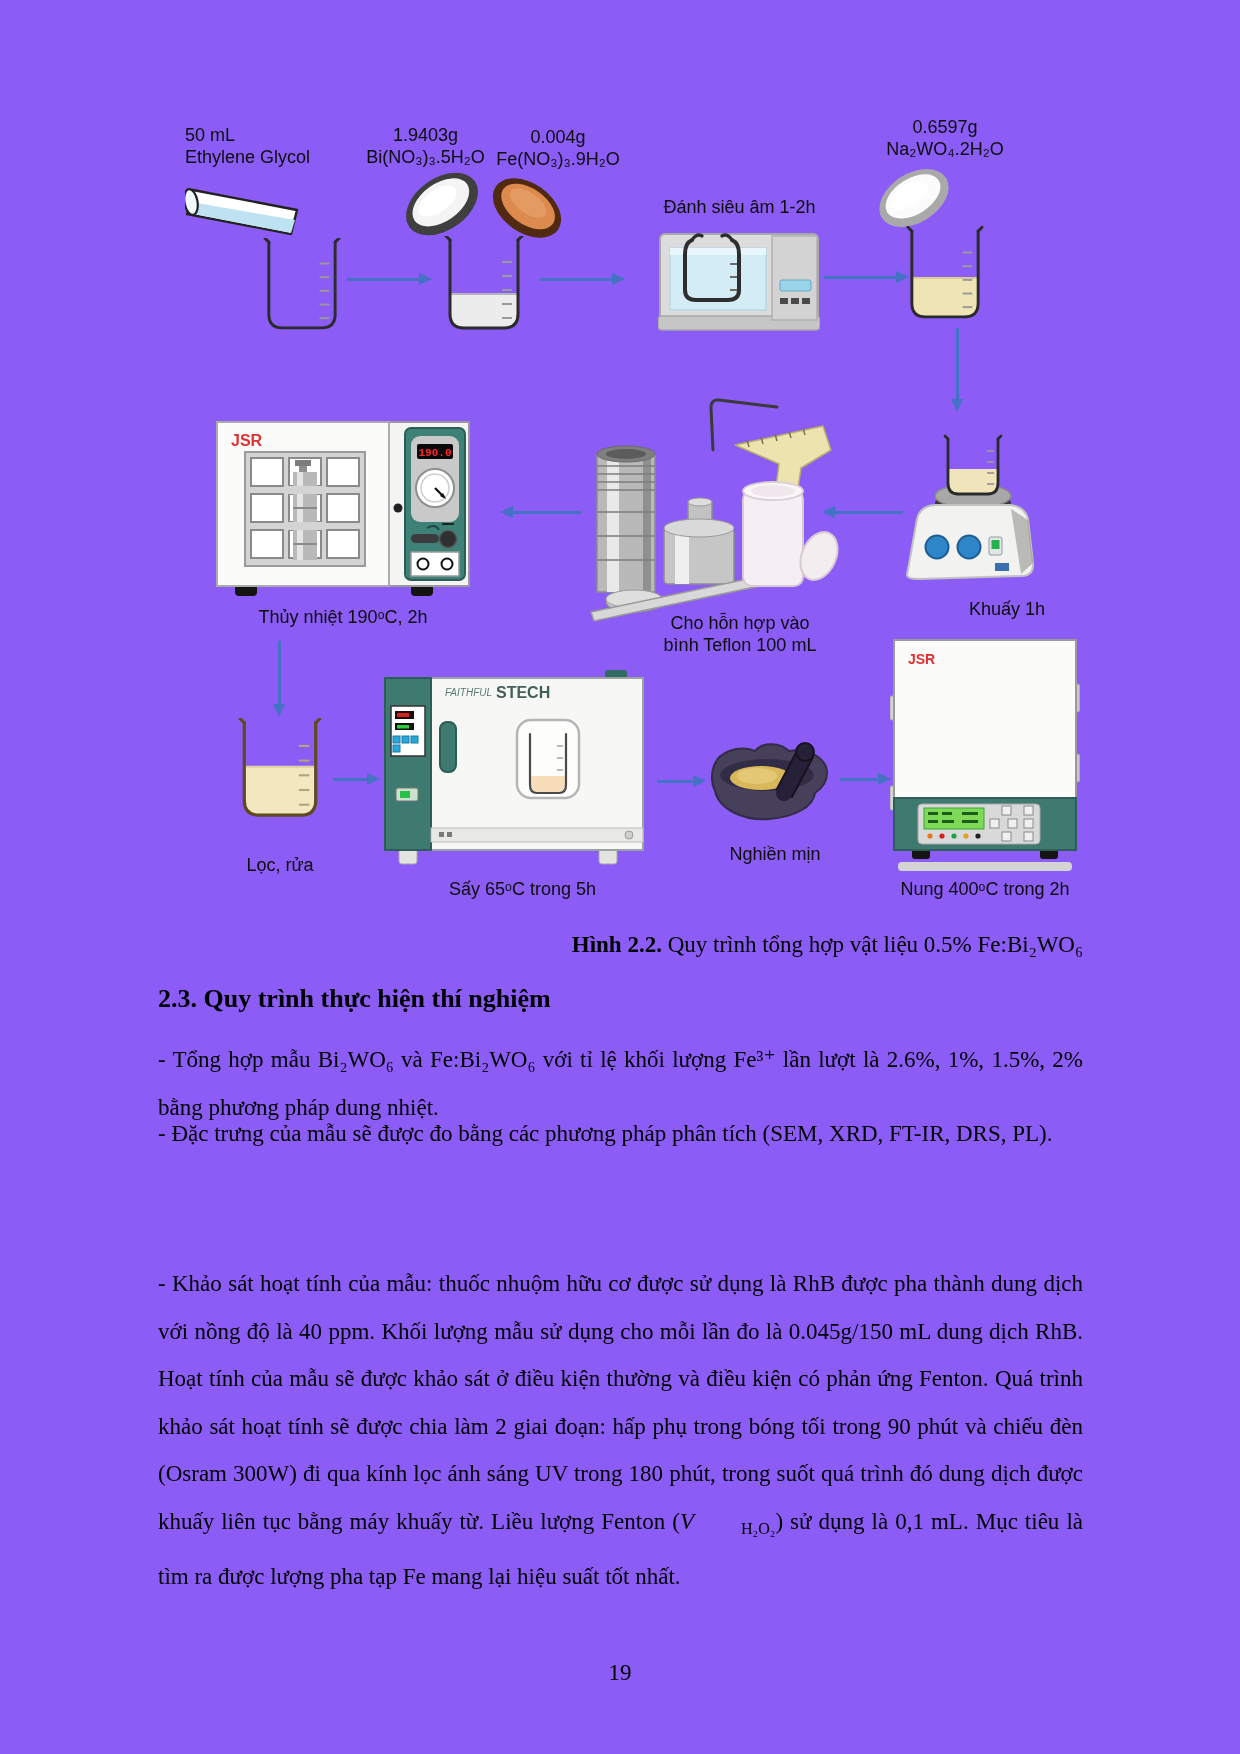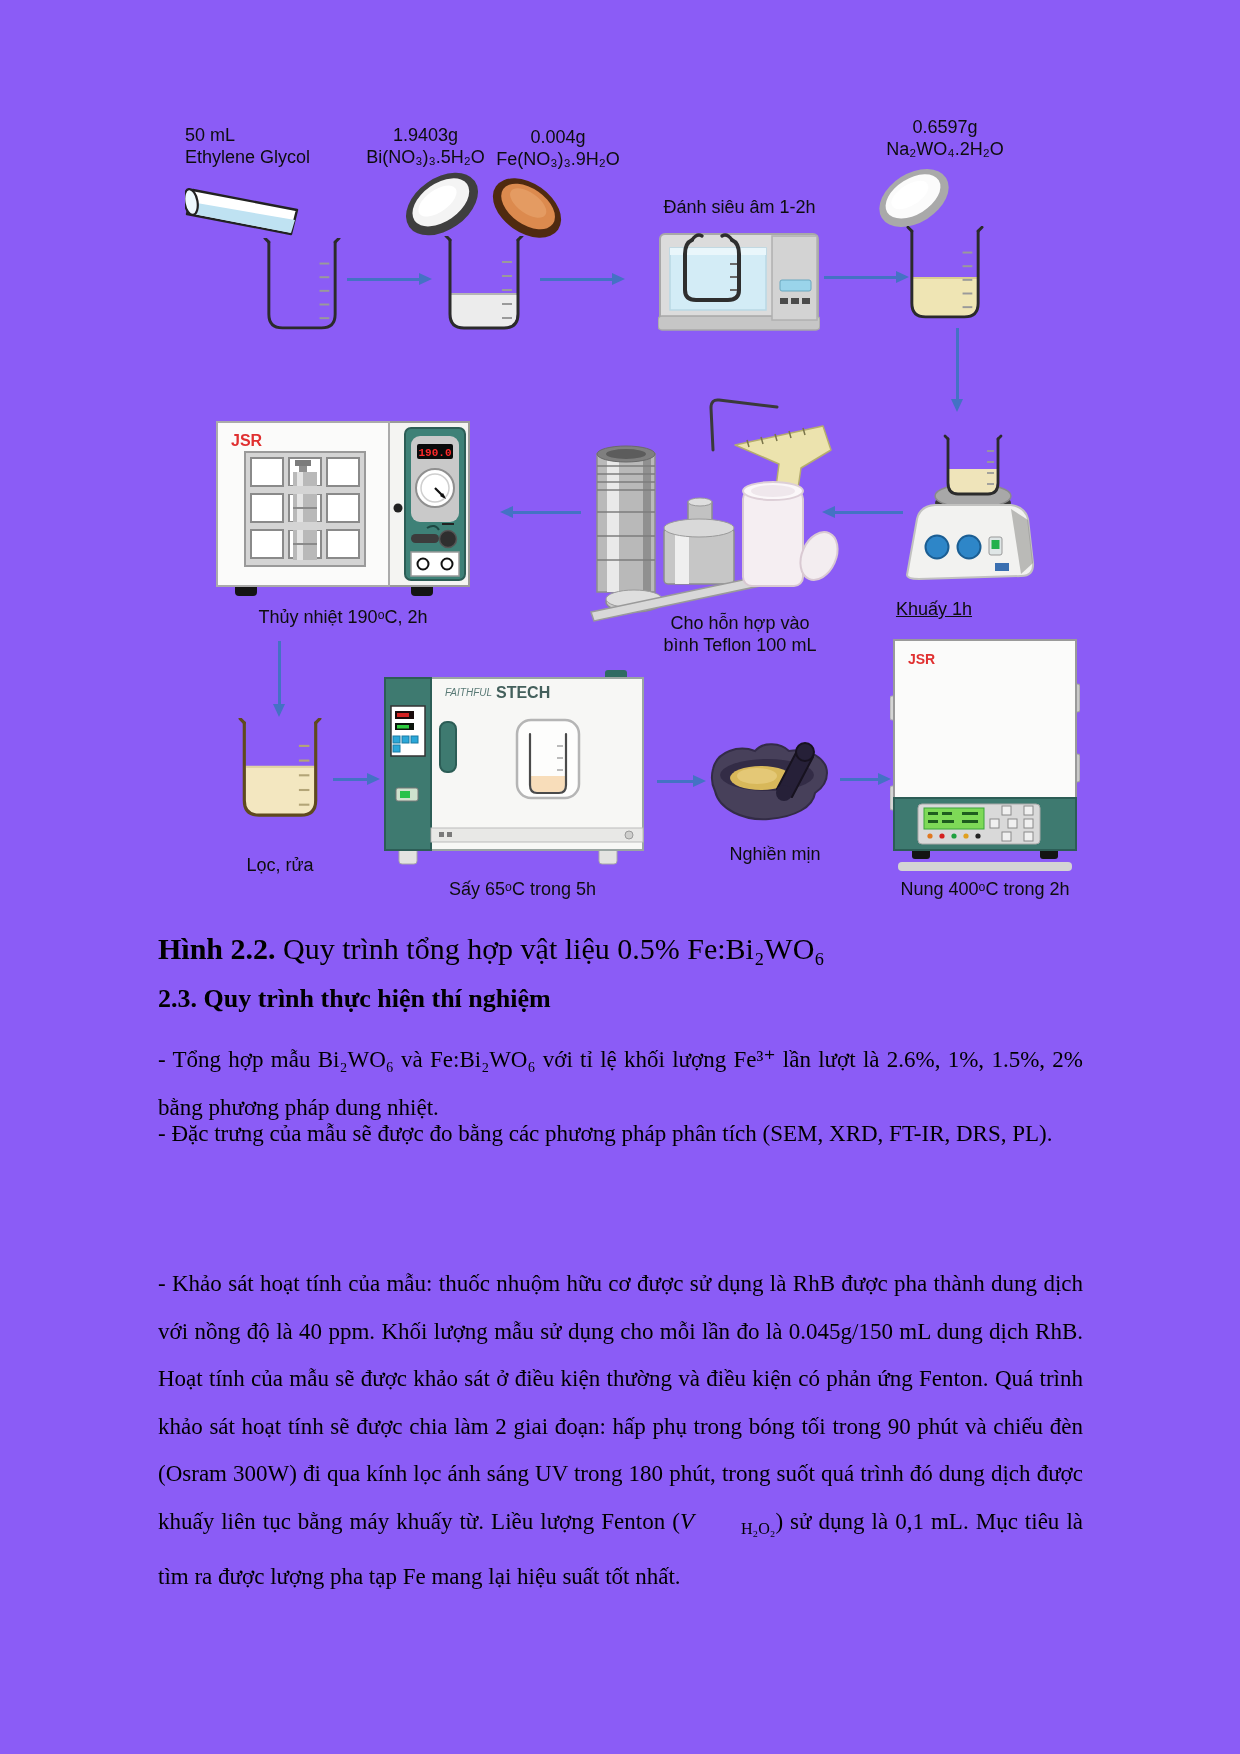--- a/index.html
+++ b/index.html
@@ -14,21 +14,21 @@
   
   .ar{position:absolute;height:0;border-top:3.4px solid #4472C4;}
   .ar.right::after{content:"";position:absolute;right:-13px;top:-8.4px;width:0;height:0;
        border-left:13px solid #4472C4;border-top:6.8px solid transparent;border-bottom:6.8px solid transparent;}
   .ar.left::before{content:"";position:absolute;left:-13px;top:-8.4px;width:0;height:0;
        border-right:13px solid #4472C4;border-top:6.8px solid transparent;border-bottom:6.8px solid transparent;}
   .ard{position:absolute;width:0;border-left:3.4px solid #4472C4;}
   .ard::after{content:"";position:absolute;left:-8.4px;bottom:-12px;width:0;height:0;
        border-top:13px solid #4472C4;border-left:6.8px solid transparent;border-right:6.8px solid transparent;}
   
-  .caption{position:absolute;left:158px;top:932px;width:925px;text-align:left;font-size:30px;}
+  .caption{position:absolute;left:158px;top:932px;width:925px;text-align:right;font-size:23px;}
   .caption b{font-weight:bold;}
   .heading{position:absolute;left:158px;top:984px;width:925px;font-size:26px;font-weight:bold;}
   .para{position:absolute;left:158px;width:925px;font-size:23px;line-height:47.5px;text-align:justify;}
   .para i{font-style:italic;}
   .para sub{font-size:70%;margin-left:47px;}
   .pagenum{position:absolute;left:0;top:1660px;width:1240px;text-align:center;font-size:23px;}
 </style>
 </head>
 <body>
 
@@ -270,21 +270,21 @@
       <path d="M53,14 L53,58 Q53,69 63,69 L93,69 Q103,69 103,58 L103,14" fill="none" stroke="#2b2b2b" stroke-width="2.8" stroke-linecap="round"></path>
       <path d="M53,14 L50,11 M103,14 L106,11" stroke="#2b2b2b" stroke-width="2.8" stroke-linecap="round"></path>
       <g stroke="#9a9a9a" stroke-width="1.8">
             <line x1="92" y1="26" x2="99" y2="26"></line>
             <line x1="92" y1="37" x2="99" y2="37"></line>
             <line x1="92" y1="48" x2="99" y2="48"></line>
             <line x1="92" y1="59" x2="99" y2="59"></line>
           </g>
     </g>
   </svg>
-  <div class="dlab" style="left:869px;top:598px;width:130px;text-decoration:underline;">Khuấy 1h</div>
+  <div class="dlab" style="left:942px;top:598px;width:130px;">Khuấy 1h</div>
 
   <div class="ard" style="left:278px;top:641px;height:64px;"></div>
 
   <svg class="abs" style="left:238px;top:718px;" width="84" height="102" viewBox="0 0 80 96">
     <path d="M7,46 L73,46 L73,78 Q73,91 60,91 L20,91 Q7,91 7,78 Z" fill="#f3e7c0"></path>
     <line x1="7" y1="46" x2="73" y2="46" stroke="#e0d3a4" stroke-width="2"></line>
     <path d="M6,4 L6,78 Q6,92 20,92 L60,92 Q74,92 74,78 L74,4" fill="none" stroke="#5f4a1e" stroke-width="3" stroke-linecap="round"></path>
     <path d="M6,4 L2,0 M74,4 L78,0" stroke="#5f4a1e" stroke-width="3" stroke-linecap="round"></path>
     <g stroke="#b3a577" stroke-width="2">
           <line x1="58" y1="26" x2="68" y2="26"></line>
@@ -399,13 +399,14 @@
   </div>
 
   <div class="heading">2.3. Quy trình thực hiện thí nghiệm</div>
 
   <p class="para" style="top:1036px;margin:0;">- Tổng hợp mẫu Bi₂WO₆ và Fe:Bi₂WO₆ với tỉ lệ khối lượng Fe³⁺ lần lượt là 2.6%, 1%, 1.5%, 2% bằng phương pháp dung nhiệt.</p>
 
   <p class="para" style="top:1110px;margin:0;">- Đặc trưng của mẫu sẽ được đo bằng các phương pháp phân tích (SEM, XRD, FT-IR, DRS, PL).</p>
 
   <p class="para" style="top:1260px;margin:0;"><span>- Khảo sát hoạt tính của mẫu: thuốc nhuộm hữu cơ được sử dụng là RhB được pha thành dung dịch với nồng độ là 40 ppm. Khối lượng mẫu sử dụng cho mỗi lần đo là 0.045g/150 mL dung dịch RhB. Hoạt tính của mẫu sẽ được khảo sát ở điều kiện thường và điều kiện có phản ứng Fenton. Quá trình khảo sát hoạt tính sẽ được chia làm 2 giai đoạn: hấp phụ trong bóng tối trong 90 phút và chiếu đèn (Osram 300W) đi qua kính lọc ánh sáng UV trong 180 phút, trong suốt quá trình đó dung dịch được khuấy liên tục bằng máy khuấy từ. Liều lượng Fenton (</span><i>V</i><sub>H₂O₂</sub><span>) sử dụng là 0,1 mL. Mục tiêu là tìm ra được lượng pha tạp Fe mang lại hiệu suất tốt nhất.</span></p>
 
+  <div class="pagenum">19</div>
 </div>
 
 </body></html>

